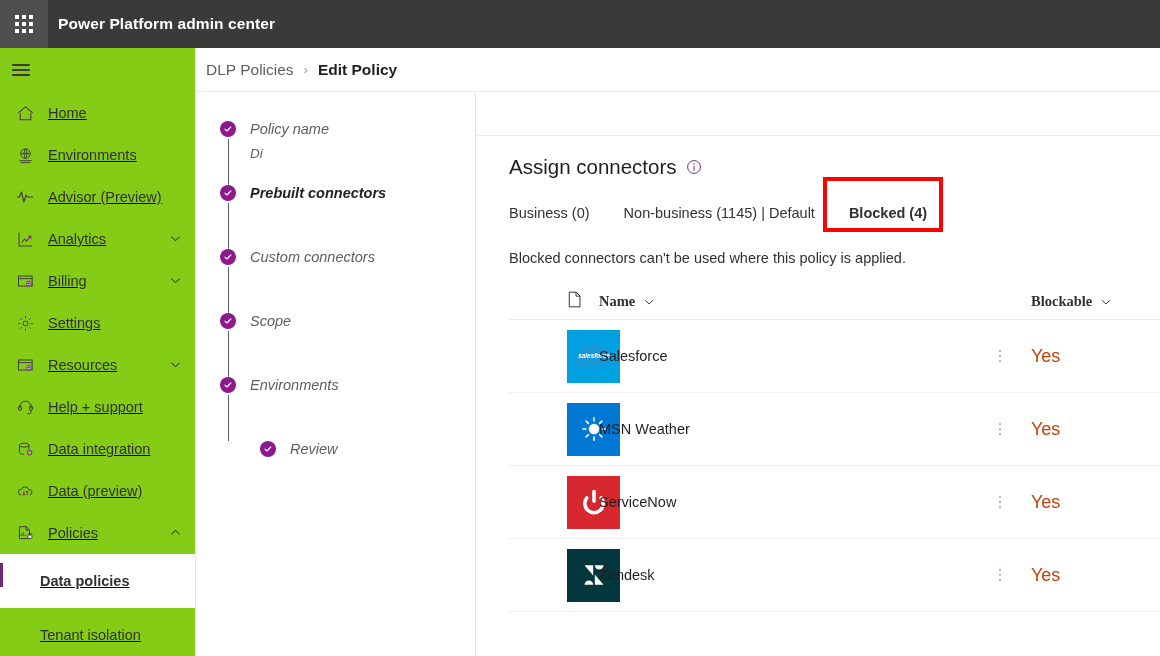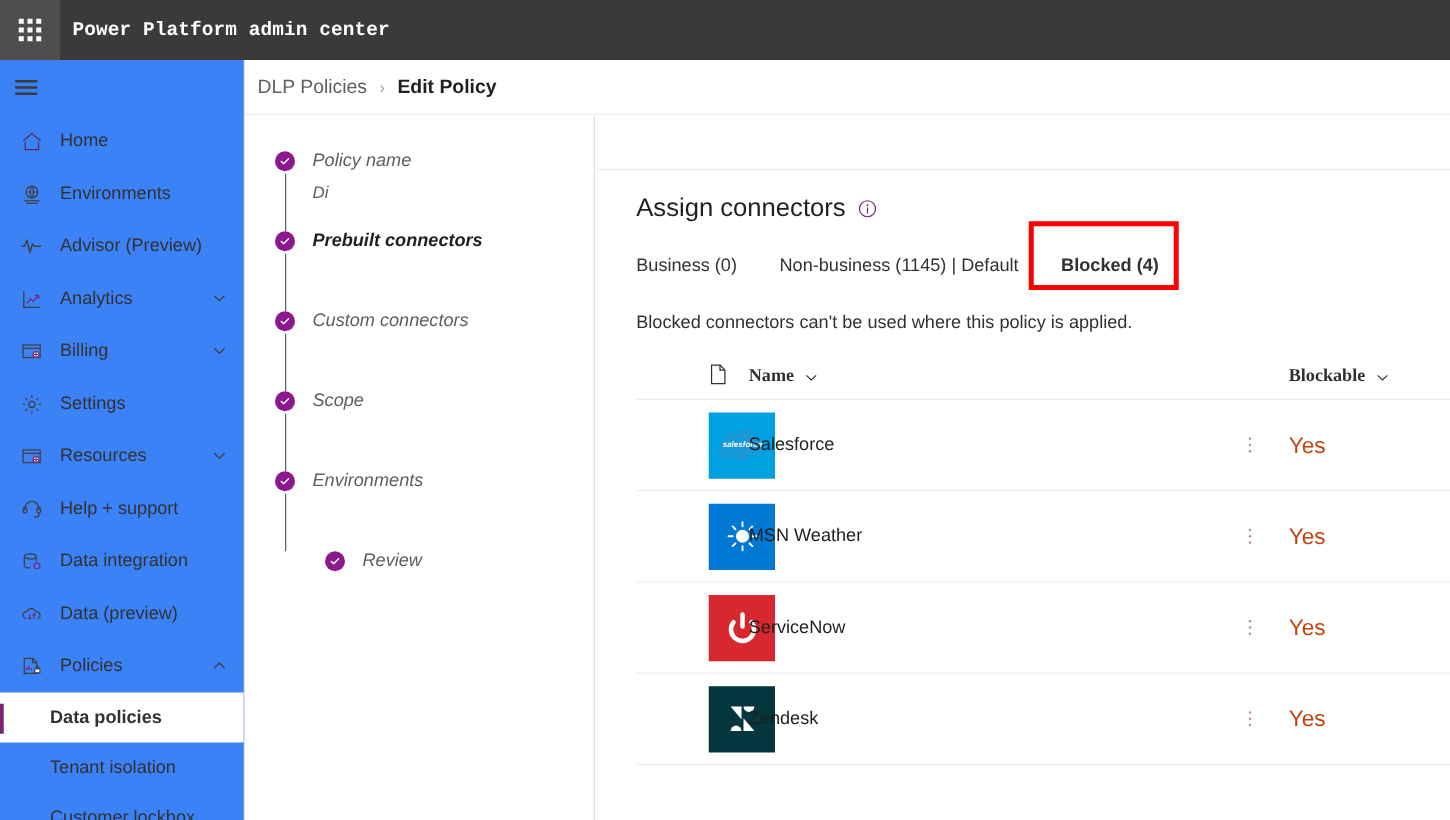--- a/index.html
+++ b/index.html
@@ -29,30 +29,30 @@
     grid-template-rows: repeat(3, 4px);
     gap: 3px;
   }
   .waffle i { display:block; width:4px; height:4px; background:#ffffff; }
   .app-title {
     color: #ffffff;
     font-size: 15.5px;
     font-weight: 700;
     margin-left: 10px;
     letter-spacing: .1px;
-    font-family: Liberation Mono, monospace;
   }
 
   
   .leftnav {
     position: absolute; top: 48px; left: 0;
     width: 196px; height: 608px;
-    background: #3b82f6;
+    background: #84cc16;
     border-right: 1px solid #e6e4e2;
     overflow: hidden;
+    text-decoration: underline;
   }
   .hamburger-row {
     height: 44px; display:flex; align-items:center; padding-left: 12px;
     cursor: pointer;
   }
   .hamburger { width: 18px; }
   .hamburger span { display:block; height:1.6px; background:#3b3a39; margin:3.6px 0; border-radius:1px; }
 
   .navitem {
     height: 42px;
@@ -66,21 +66,21 @@
   .navitem .nicon {
     width: 22px; height: 22px;
     display:flex; align-items:center; justify-content:center;
     margin-right: 12px;
     flex: 0 0 22px;
   }
   .navitem .nlabel { flex: 1 1 auto; white-space: nowrap; }
   .navitem .chev { width: 14px; height: 14px; flex: 0 0 14px; }
 
   .subitem {
-    height: 40px;
+    height: 54px;
     display:flex; align-items:center;
     padding-left: 40px;
     font-size: 14.5px;
     color: #323130;
     cursor: pointer;
     position: relative;
   }
   .subitem.selected {
     background:#ffffff;
     font-weight: 700;

